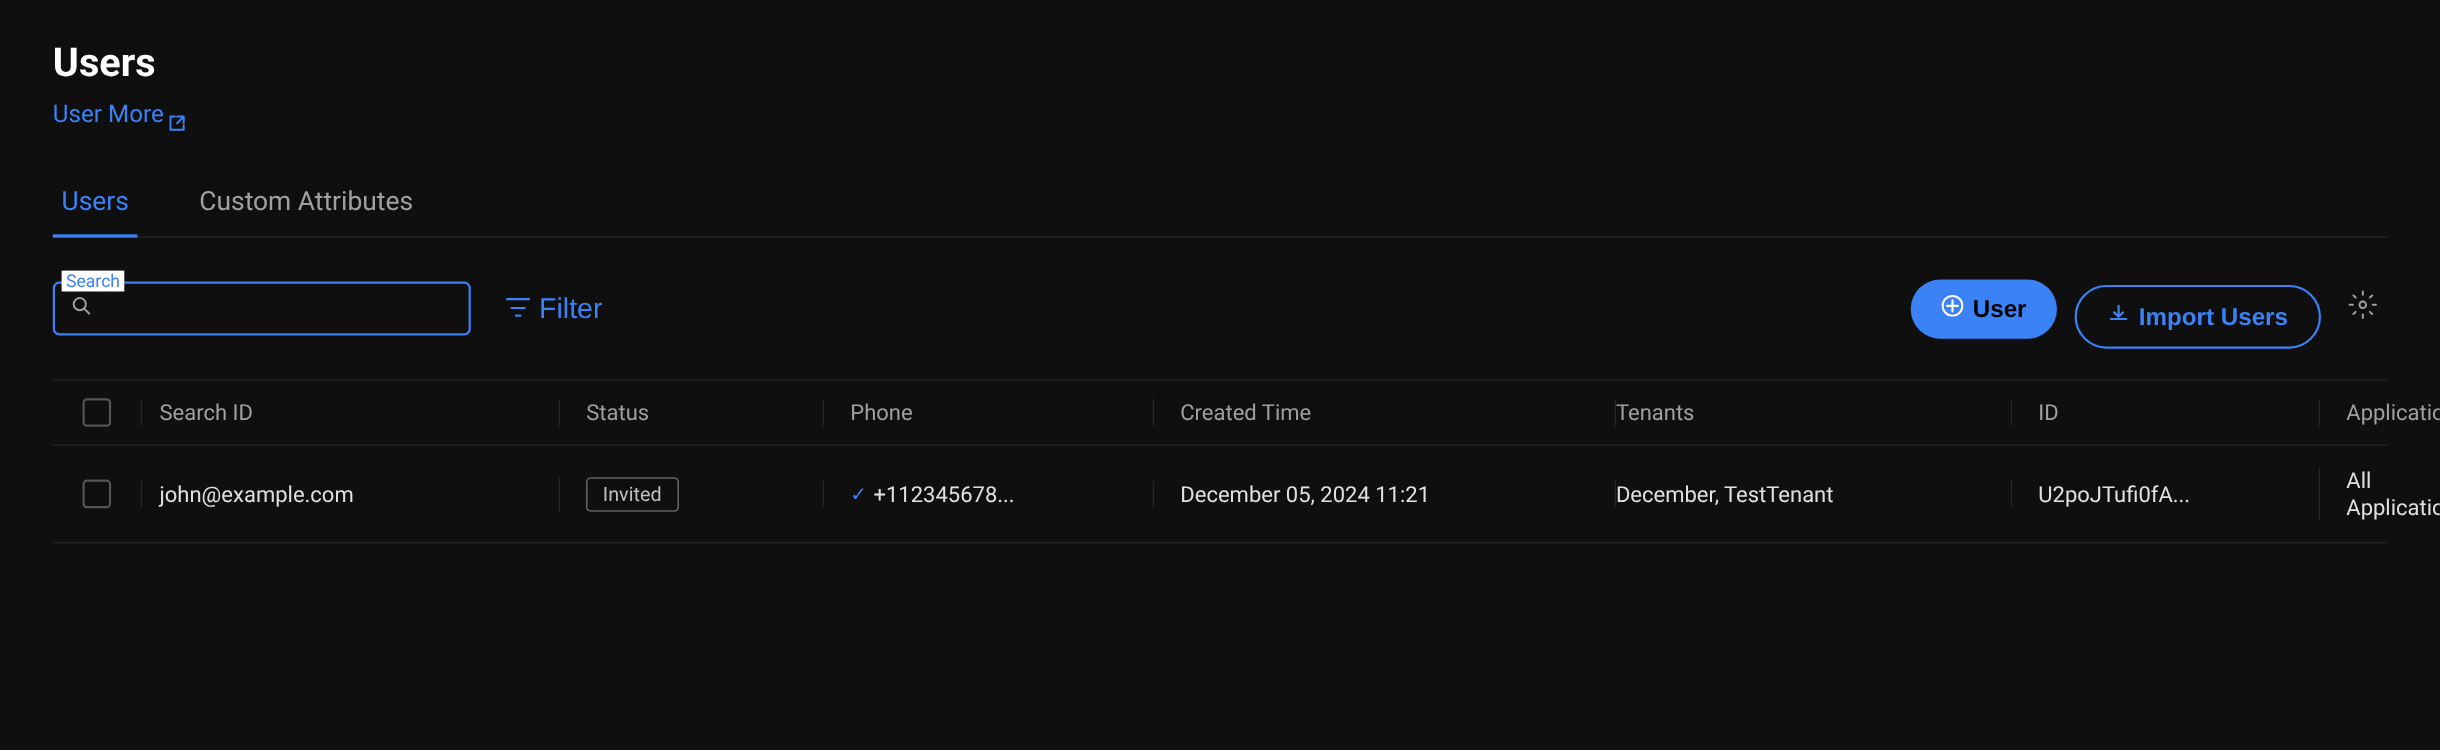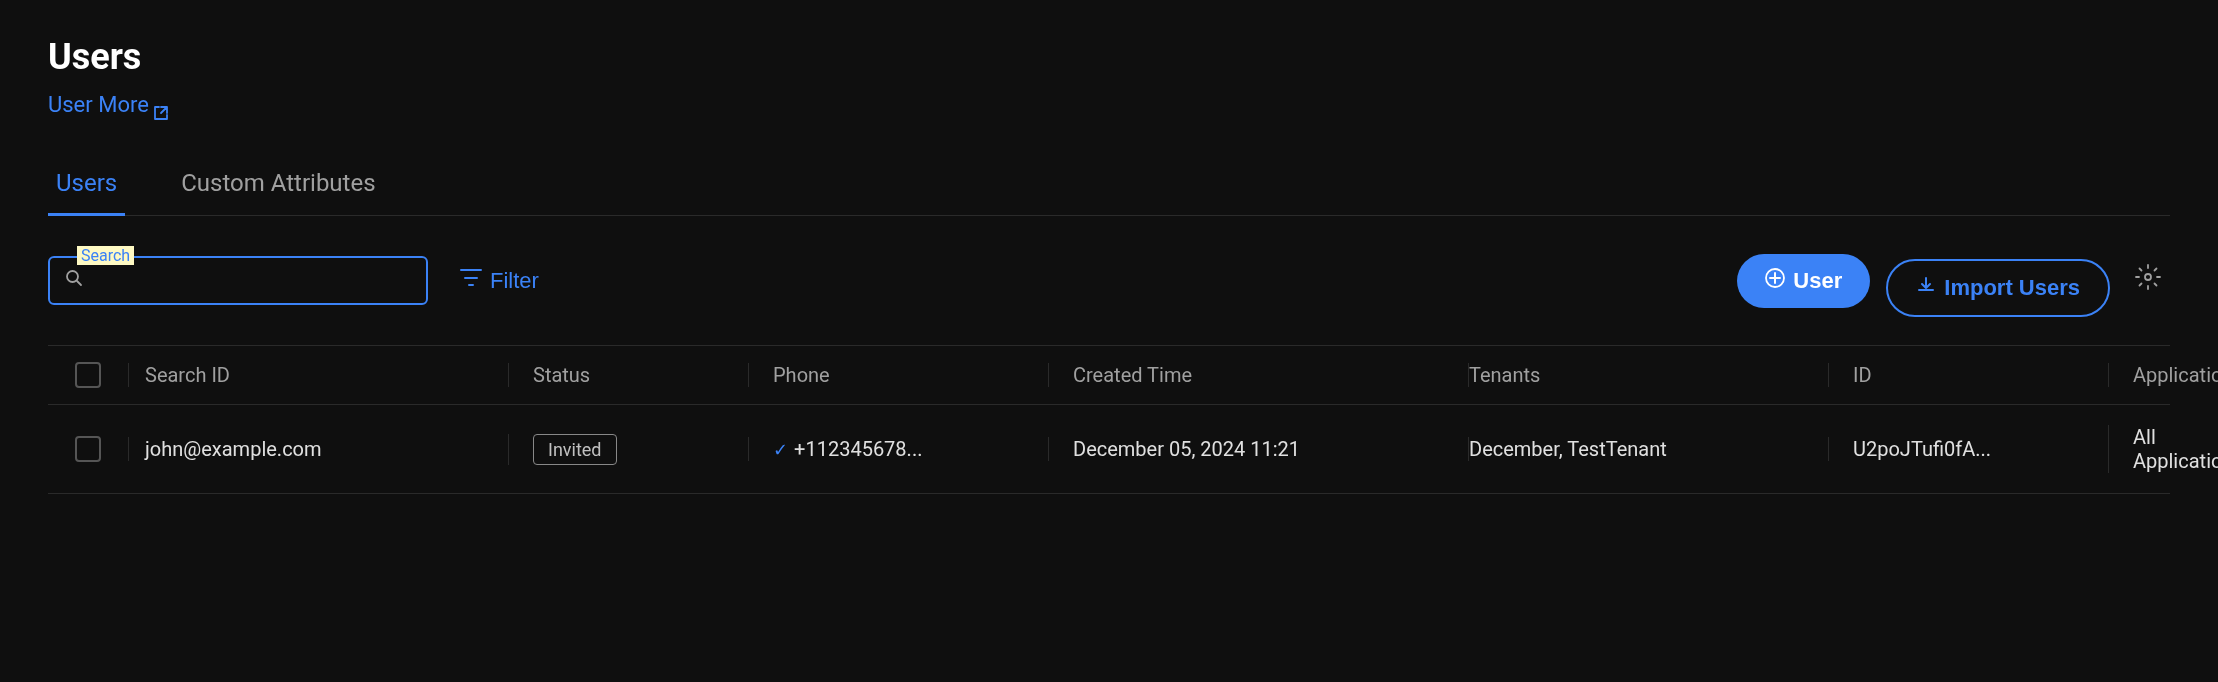--- a/index.html
+++ b/index.html
@@ -83,24 +83,24 @@
     }
 
     .search-container {
       position: relative;
       width: 380px;
     }
 
     .search-label {
       position: absolute;
       top: -10px;
-      left: 29px;
+      left: 8px;
       font-size: 16px;
       color: #3b82f6;
-      background: #fef9c3;
+      background: #ffffff;
       padding: 0 4px;
       z-index: 1;
     }
 
     .search-input-wrapper {
       display: flex;
       align-items: center;
       border: 2px solid #3b82f6;
       border-radius: 6px;
       padding: 10px 14px;
@@ -124,21 +124,21 @@
 
     .search-input::placeholder {
       color: #555;
     }
 
     .filter-button {
       display: flex;
       align-items: flex-end;
       gap: 8px;
       color: #3b82f6;
-      font-size: 22px;
+      font-size: 26px;
       cursor: pointer;
       background: none;
       border: none;
       padding: 8px 12px;
     }
 
     .filter-icon {
       font-size: 22px;
     }
 
@@ -147,21 +147,21 @@
       align-items: center;
       gap: 16px;
       margin-left: auto;
     }
 
     .btn-add-user {
       display: flex;
       align-items: center;
       gap: 8px;
       background: #3b82f6;
-      color: #ffffff;
+      color: #000000;
       border: none;
       border-radius: 50px;
       padding: 14px 28px;
       font-size: 22px;
       font-weight: 600;
       cursor: pointer;
     }
 
     .btn-import-users {
       display: flex;

